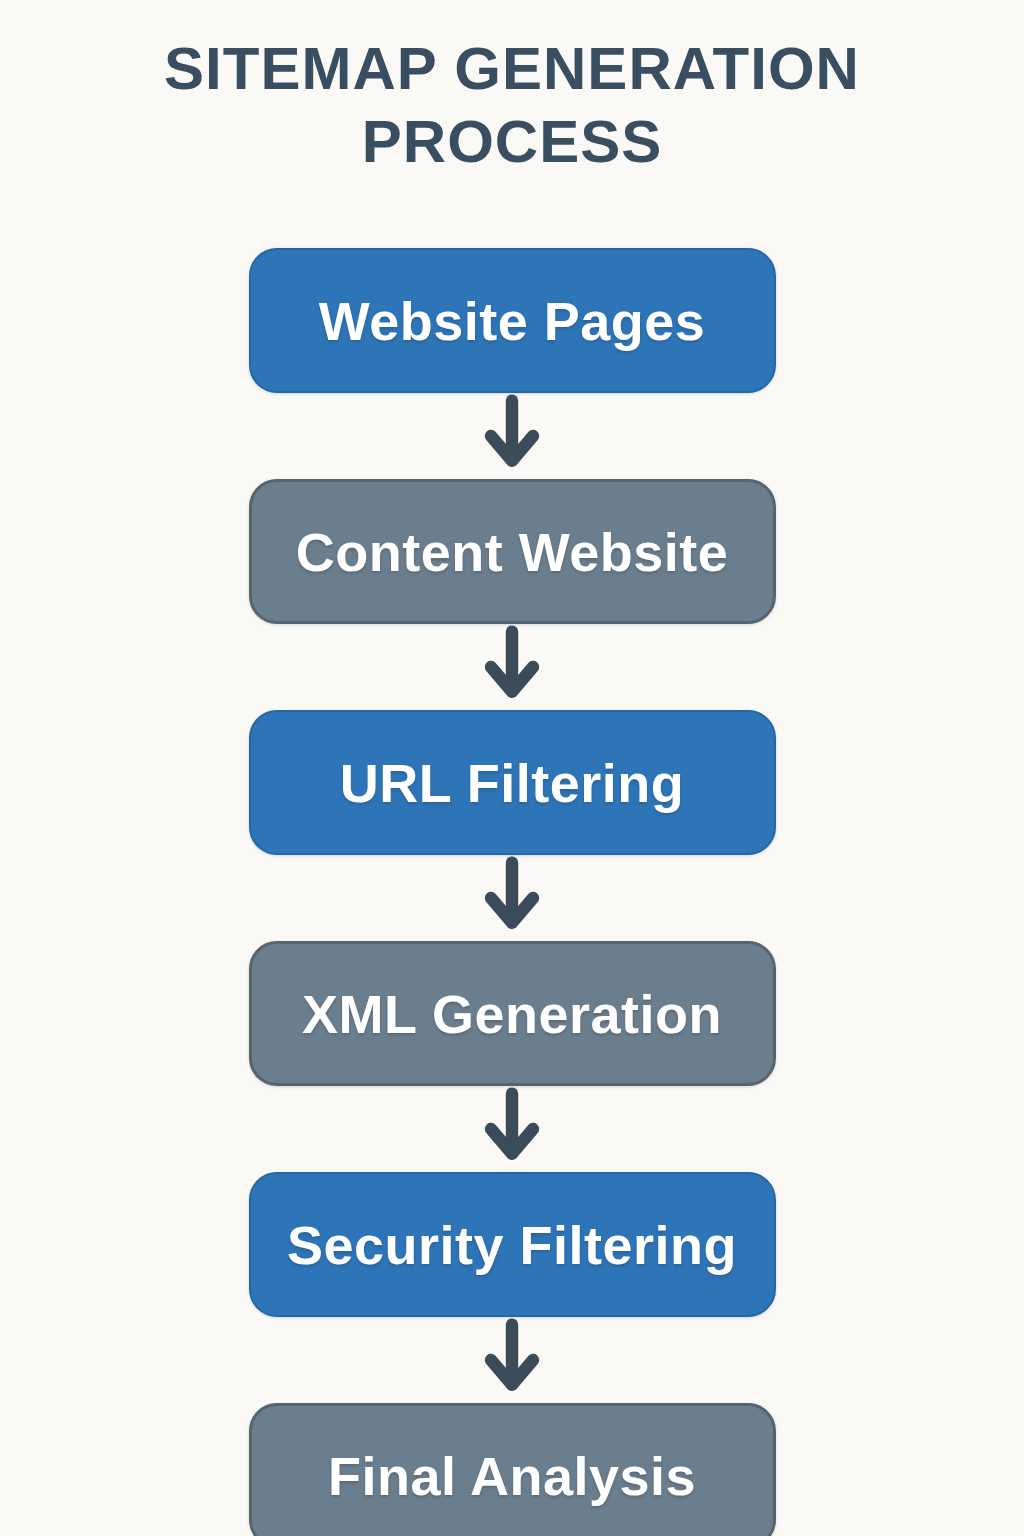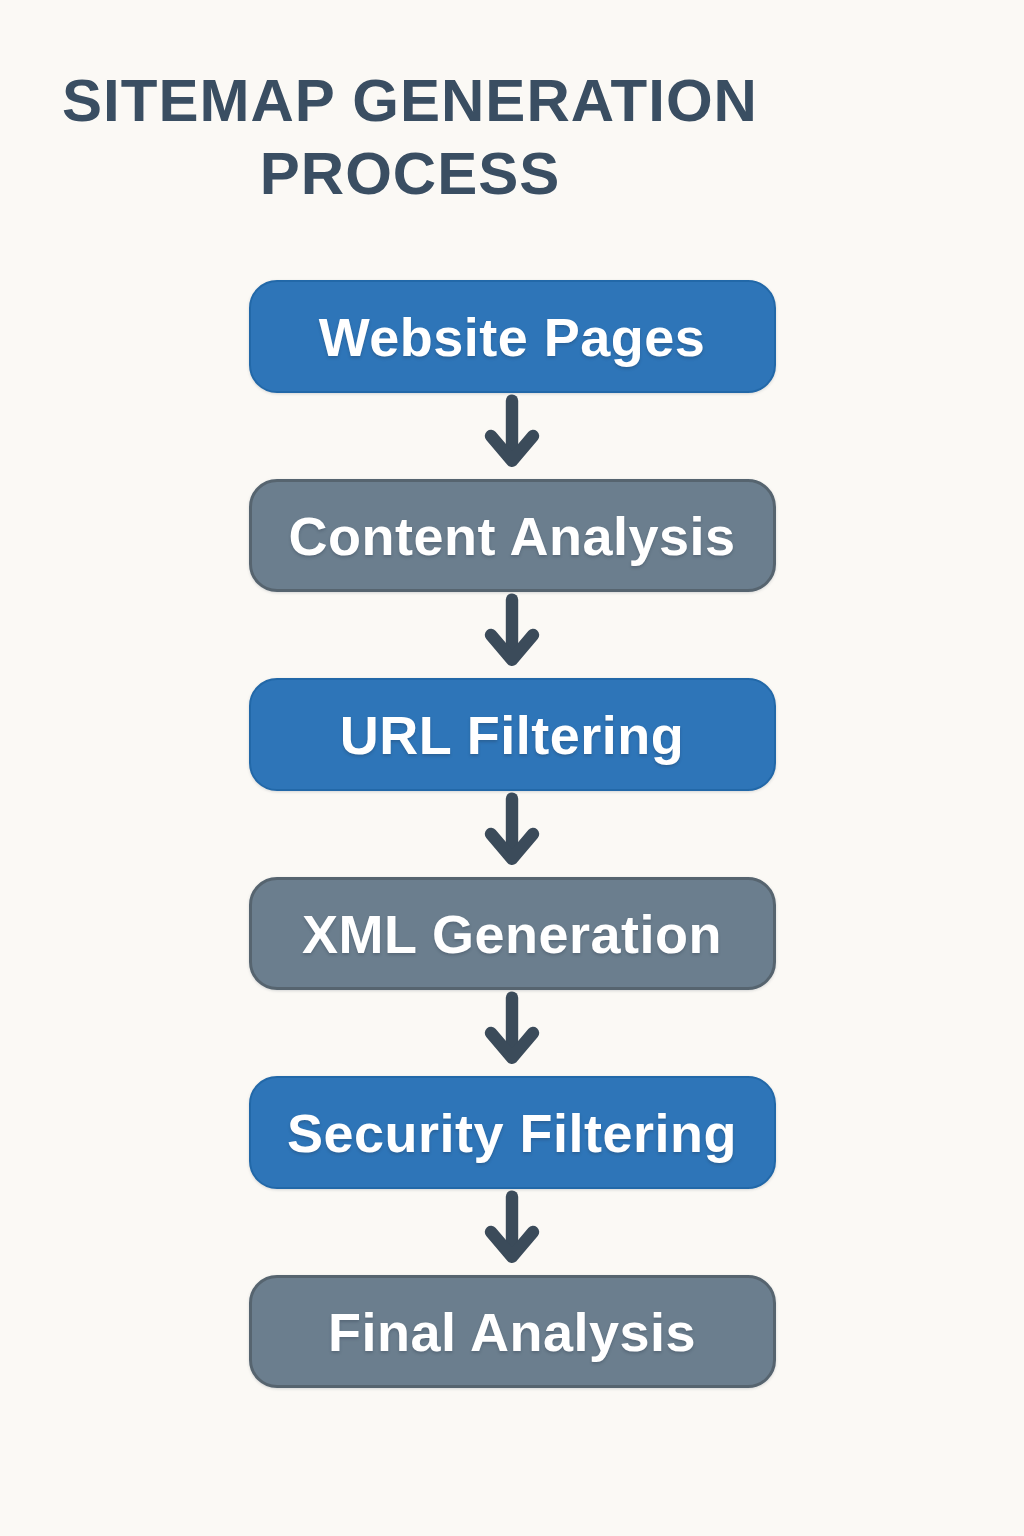--- a/index.html
+++ b/index.html
@@ -16,42 +16,43 @@
   html, body {
     width: 1024px;
     height: 1536px;
     overflow: hidden;
     background: var(--background);
     font-family: "Liberation Sans", sans-serif;
   }
   .page {
     width: 1024px;
     height: 1536px;
-    padding-top: 64px;
+    padding-top: 32px;
     display: flex;
     flex-direction: column;
+    align-items: center;
   }
   .title {
     max-width: 820px;
     text-align: center;
     font-size: 60px;
     line-height: 1.22;
     font-weight: 700;
     letter-spacing: 1px;
     color: var(--title);
   }
   .flow {
     margin-top: 70px;
     display: flex;
     flex-direction: column;
     align-items: center;
   }
   .step-box {
     width: 527px;
-    height: 113px;
+    height: 145px;
     border-radius: 28px;
     display: flex;
     align-items: center;
     justify-content: center;
     box-shadow: 0 1px 3px rgba(40, 55, 70, 0.18);
   }
   .step-box.blue {
     background: var(--blue);
     border: 2px solid var(--blue-border);
   }
@@ -98,21 +99,21 @@
     </div>
 
     <div class="arrow-gap">
       <svg width="72" height="84" viewBox="0 0 72 88">
         <path class="arrow-stroke" d="M36,7 L36,58"></path>
         <path class="arrow-stroke" d="M14,44 L36,70 L58,44"></path>
       </svg>
     </div>
 
     <div class="step-box gray">
-      <span class="step-label">Content Analysis</span>
+      <span class="step-label">Content Website</span>
     </div>
 
     <div class="arrow-gap">
       <svg width="72" height="84" viewBox="0 0 72 88">
         <path class="arrow-stroke" d="M36,7 L36,58"></path>
         <path class="arrow-stroke" d="M14,44 L36,70 L58,44"></path>
       </svg>
     </div>
 
     <div class="step-box blue">

